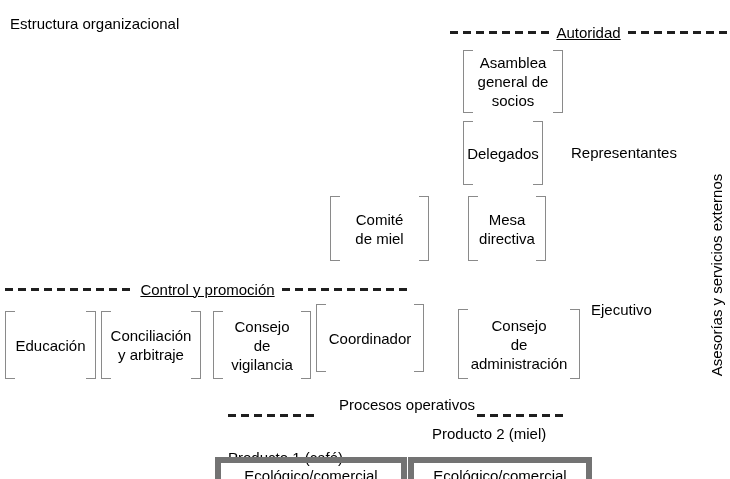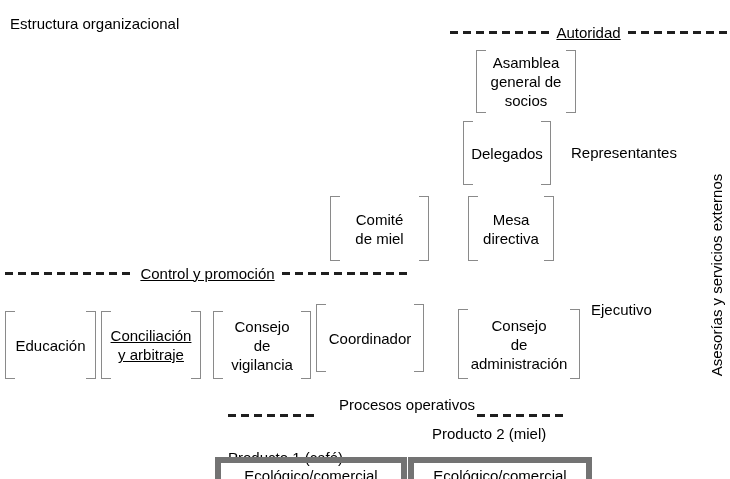--- a/index.html
+++ b/index.html
@@ -51,50 +51,50 @@
 <div class="canvas">
 
   <div class="title">Estructura organizacional</div>
 
   <div class="dash-header" style="left:450px;top:13px;width:277px;height:22px;">
     <span class="dash"></span>
     <span class="dash-label">Autoridad</span>
     <span class="dash"></span>
   </div>
 
-  <div class="bnode" style="left:476px;top:42px;width:100px;height:63px;">
+  <div class="bnode" style="left:463px;top:42px;width:100px;height:63px;">
     <span class="bnode-label">Asamblea
 general de
 socios</span>
   </div>
 
-  <div class="bnode" style="left:463px;top:113px;width:88px;height:64px;">
+  <div class="bnode" style="left:463px;top:113px;width:80px;height:64px;">
     <span class="bnode-label">Delegados</span>
   </div>
   <div class="label" style="left:571px;top:135px;">Representantes</div>
 
   <div class="bnode" style="left:330px;top:188px;width:99px;height:65px;">
     <span class="bnode-label">Comité
 de miel</span>
   </div>
-  <div class="bnode" style="left:468px;top:188px;width:86px;height:65px;">
+  <div class="bnode" style="left:468px;top:188px;width:78px;height:65px;">
     <span class="bnode-label">Mesa
 directiva</span>
   </div>
 
-  <div class="dash-header" style="left:5px;top:254px;width:405px;height:22px;">
+  <div class="dash-header" style="left:5px;top:270px;width:405px;height:22px;">
     <span class="dash"></span>
     <span class="dash-label">Control y promoción</span>
     <span class="dash"></span>
   </div>
 
   <div class="bnode" style="left:5px;top:303px;width:91px;height:68px;">
     <span class="bnode-label">Educación</span>
   </div>
-  <div class="bnode" style="left:101px;top:303px;width:100px;height:68px;text-decoration:underline;">
+  <div class="bnode" style="left:101px;top:303px;width:100px;height:68px;">
     <span class="bnode-label">Conciliación
 y arbitraje</span>
   </div>
   <div class="bnode" style="left:213px;top:303px;width:98px;height:68px;">
     <span class="bnode-label">Consejo
 de
 vigilancia</span>
   </div>
   <div class="bnode" style="left:316px;top:296px;width:108px;height:68px;">
     <span class="bnode-label">Coordinador</span>

